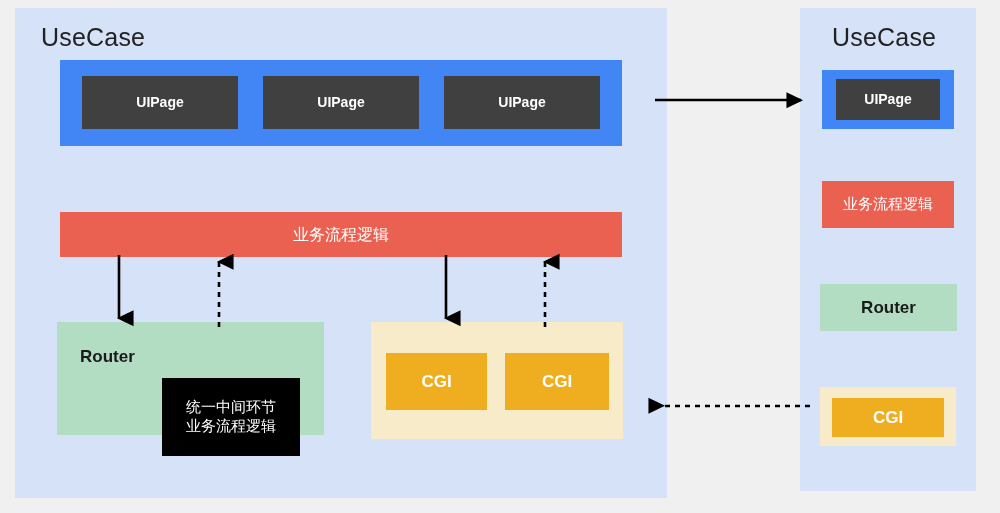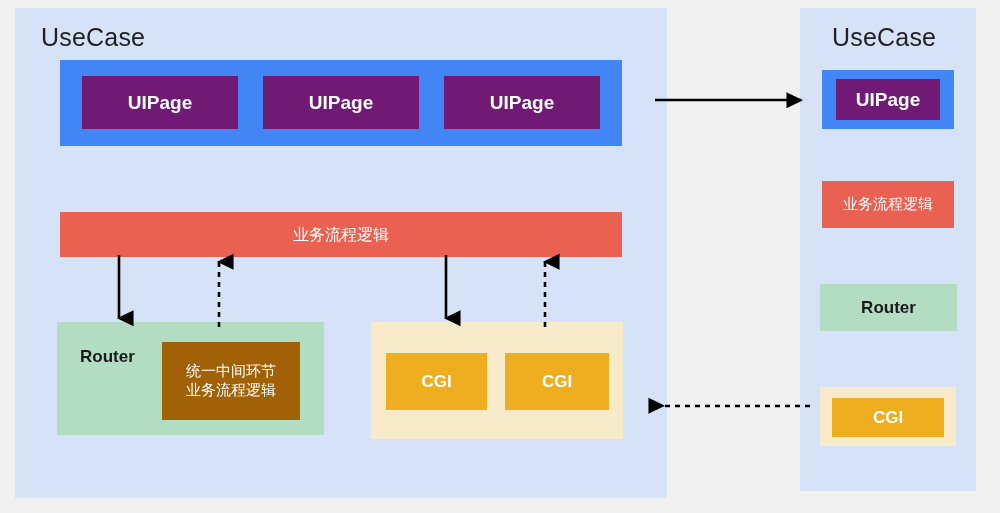--- a/index.html
+++ b/index.html
@@ -44,25 +44,25 @@
     position: absolute;
     box-sizing: border-box;
     display: flex;
     align-items: center;
     justify-content: center;
     text-align: center;
     line-height: 1.25;
   }
 
   .blue-group  { background: #4285f4; }
-  .blue-card   { background: #701a75; color: #ffffff; font-size: 19px; font-weight: bold; text-align: center; }
+  .blue-card   { background: #404040; color: #ffffff; font-size: 14px; font-weight: bold; text-align: center; }
   .red-bar     { background: #ea6152; color: #ffffff; font-size: 16px; }
   .red-small   { background: #ea6152; color: #ffffff; font-size: 15px; }
   .green-group { background: #b3ddc2; }
-  .green-card  { background: #a16207; color: #ffffff; font-size: 15px; }
+  .green-card  { background: #000000; color: #ffffff; font-size: 15px; margin-top: 36px; }
   .green-plain { background: #b3ddc2; color: #1a1a1a; font-size: 17px; font-weight: bold; }
   .cream-group { background: #f8ebc9; }
   .orange-card { background: #efad20; color: #ffffff; font-size: 17px; font-weight: bold; }
   .router-label {
     position: absolute;
     font-size: 17px;
     font-weight: bold;
     color: #1a1a1a;
   }
 

